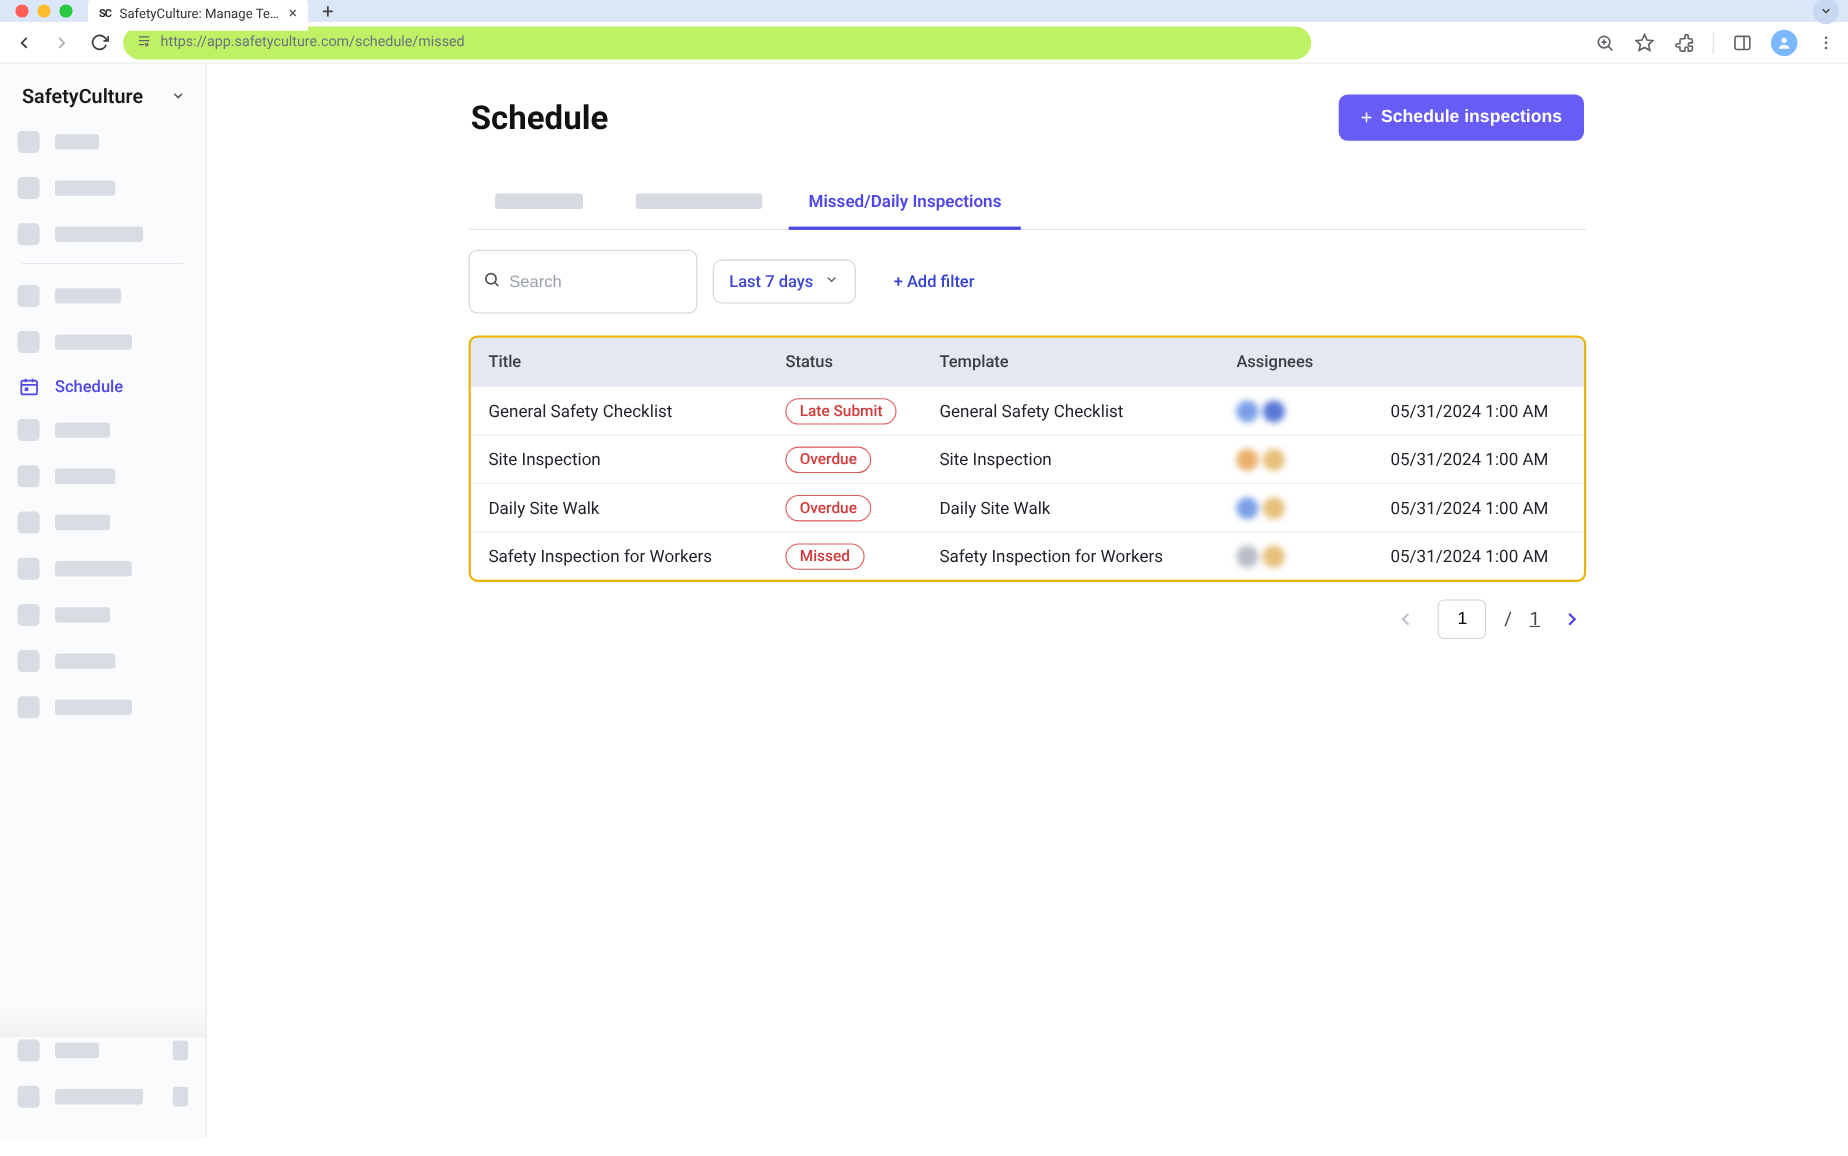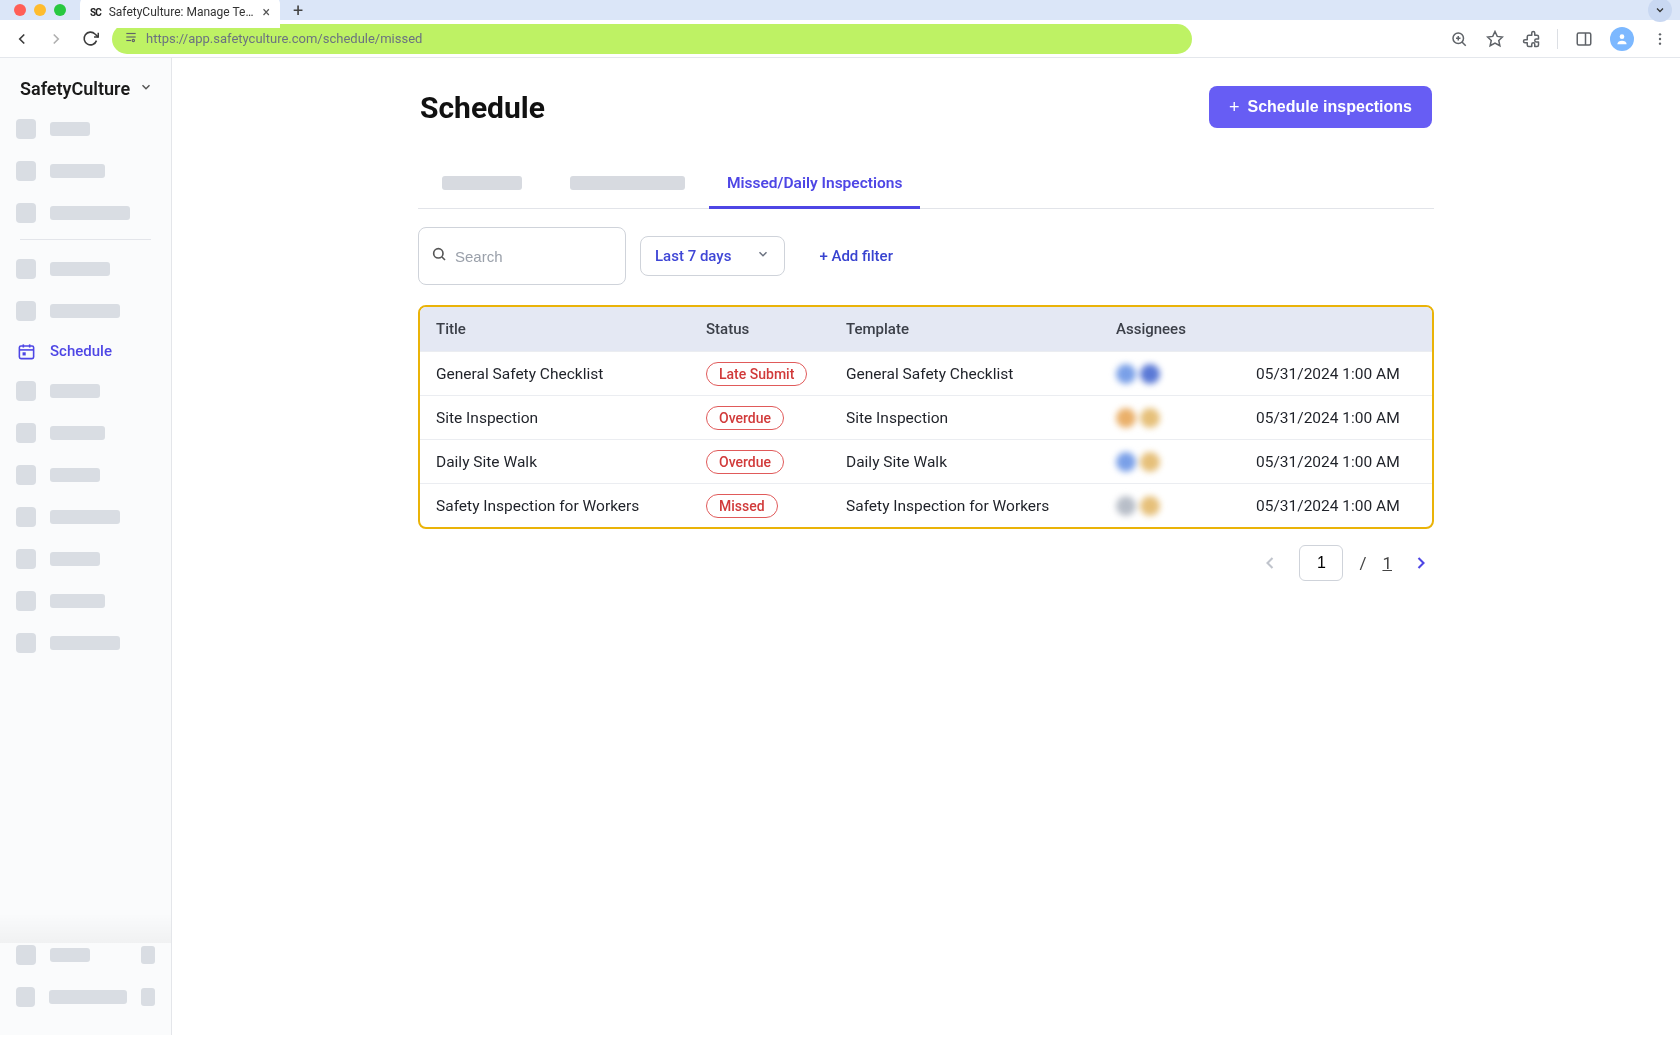--- a/index.html
+++ b/index.html
@@ -21,21 +21,21 @@
   .omnibox { flex:1; max-width:1080px; height:30px; background:#bef264; border-radius:15px; display:flex; align-items:center; padding:0 12px; gap:8px; color:#5f6368; font-size:13px;}
   .omnibox .site-icon{ font-size:12px; color:#5f6368;}
   .omnibox .url{ color:#6b7280; }
   .toolbar .right-icons { margin-left:auto; display:flex; align-items:center; gap:16px; color:#5f6368;}
   .toolbar .avatar { width:24px;height:24px;border-radius:50%;background:#7cb8ff;display:flex;align-items:center;justify-content:center;color:#fff;font-size:12px;}
   .toolbar .right-icons .sep{ width:1px;height:20px;background:#dcdfe4;}
   .icon-btn{cursor:pointer; display:flex;align-items:center;justify-content:center;width:20px;height:20px;}
 
   
   .app { display:flex; height:calc(1051px - 36px - 38px); }
-  .sidebar { width:172px; border-right:1px solid #e4e6ea; background:#fafbfc; display:flex; flex-direction:column; padding:14px 0; position:relative;}
+  .sidebar { width:188px; border-right:1px solid #e4e6ea; background:#fafbfc; display:flex; flex-direction:column; padding:14px 0; position:relative;}
   .brand { display:flex; align-items:center; justify-content:space-between; padding:6px 18px 14px 20px; }
   .brand .name{ font-size:18px; font-weight:600; color:#1a1a1a;}
   .brand .chev{ color:#555; font-size:14px;}
   .nav-group { padding:4px 16px; display:flex; flex-direction:column; gap:18px;}
   .nav-group.sep-top { margin-top:10px; padding-top:18px; position:relative;}
   .nav-group.sep-top::before{ content:""; position:absolute; top:0; left:20px; right:20px; height:1px; background:#e3e5ea;}
   .skel-item{ display:flex; align-items:center; gap:14px; height:24px;}
   .skel-sq{ width:20px; height:20px; background:#d9dde3; border-radius:4px;}
   .skel-bar{ height:14px; background:#d9dde3; border-radius:3px;}
   .w40{width:40px}.w55{width:55px}.w70{width:70px}.w50{width:50px}.w60{width:60px}.w80{width:80px}
@@ -56,21 +56,21 @@
 
   .tabs{ display:flex; border-bottom:1px solid #e2e4e9; margin-top:34px;}
   .tab-skel{ height:14px; background:#d7dae0; border-radius:3px; margin:14px 24px 16px;}
   .tab-skel.w80px{width:80px}.tab-skel.w115px{width:115px;}
   .tab-active{ padding:12px 18px 14px; color:#4e46e5; font-weight:600; font-size:15.5px; border-bottom:3px solid #4e46e5; margin-bottom:-1px;}
 
   .filters{ display:flex; align-items:center; gap:14px; margin-top:18px;}
   .search-box{ width:208px; height:58px; border:1px solid #cfd3da; border-radius:8px; display:flex; align-items:center; padding:0 12px; gap:8px; color:#7a7f89;}
   .search-box input{ border:none; outline:none; font-size:15px; background:transparent; width:100%; color:#333;}
   .search-box input::placeholder{color:#9aa0aa;}
-  .pill-select{ height:40px; border:1px solid #cfd3da; border-radius:8px; display:flex; align-items:center; gap:25px; padding:0 14px; color:#3f46d6; font-size:15px; font-weight:500; cursor:pointer;}
+  .pill-select{ height:40px; border:1px solid #cfd3da; border-radius:8px; display:flex; align-items:center; gap:10px; padding:0 14px; color:#3f46d6; font-size:15px; font-weight:500; cursor:pointer;}
   .pill-select .chev{color:#6b7280;}
   .add-filter{ color:#3843d0; font-size:15px; font-weight:500; cursor:pointer; margin-left:20px;}
 
   .table{ margin-top:20px; border:2px solid #eab308; border-radius:8px; overflow:hidden;}
   .thead{ background:#e4e8f3; display:grid; grid-template-columns: 270px 140px 270px 140px 1fr; padding:0 16px;}
   .th{ padding:13px 0; font-size:15px; color:#3b3f48; font-weight:500;}
   .trow{ display:grid; grid-template-columns: 270px 140px 270px 140px 1fr; padding:0 16px; border-top:1px solid #ebedf1; align-items:center; height:44px;}
   .td{ font-size:15.5px; color:#1f2229;}
   .status-pill{ display:inline-flex; align-items:center; border:1.5px solid #e05a5a; color:#d13a3a; border-radius:999px; padding:3px 12px; font-size:14px; font-weight:500; background:#fff;}
   .assignee-blur{ display:flex; gap:4px; filter:blur(3px);}

